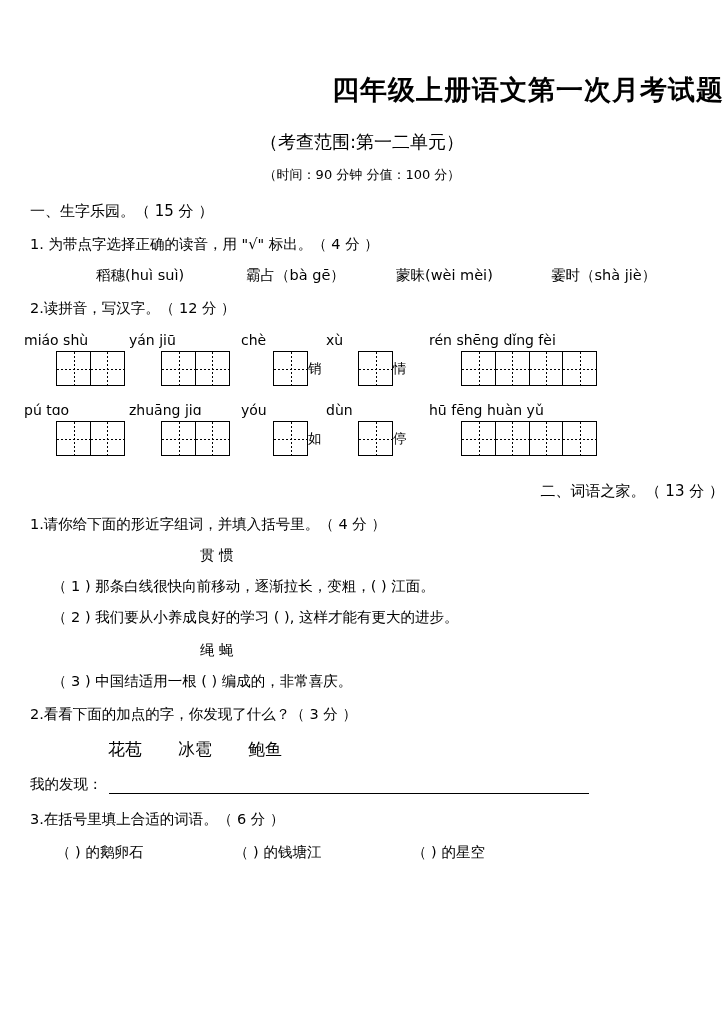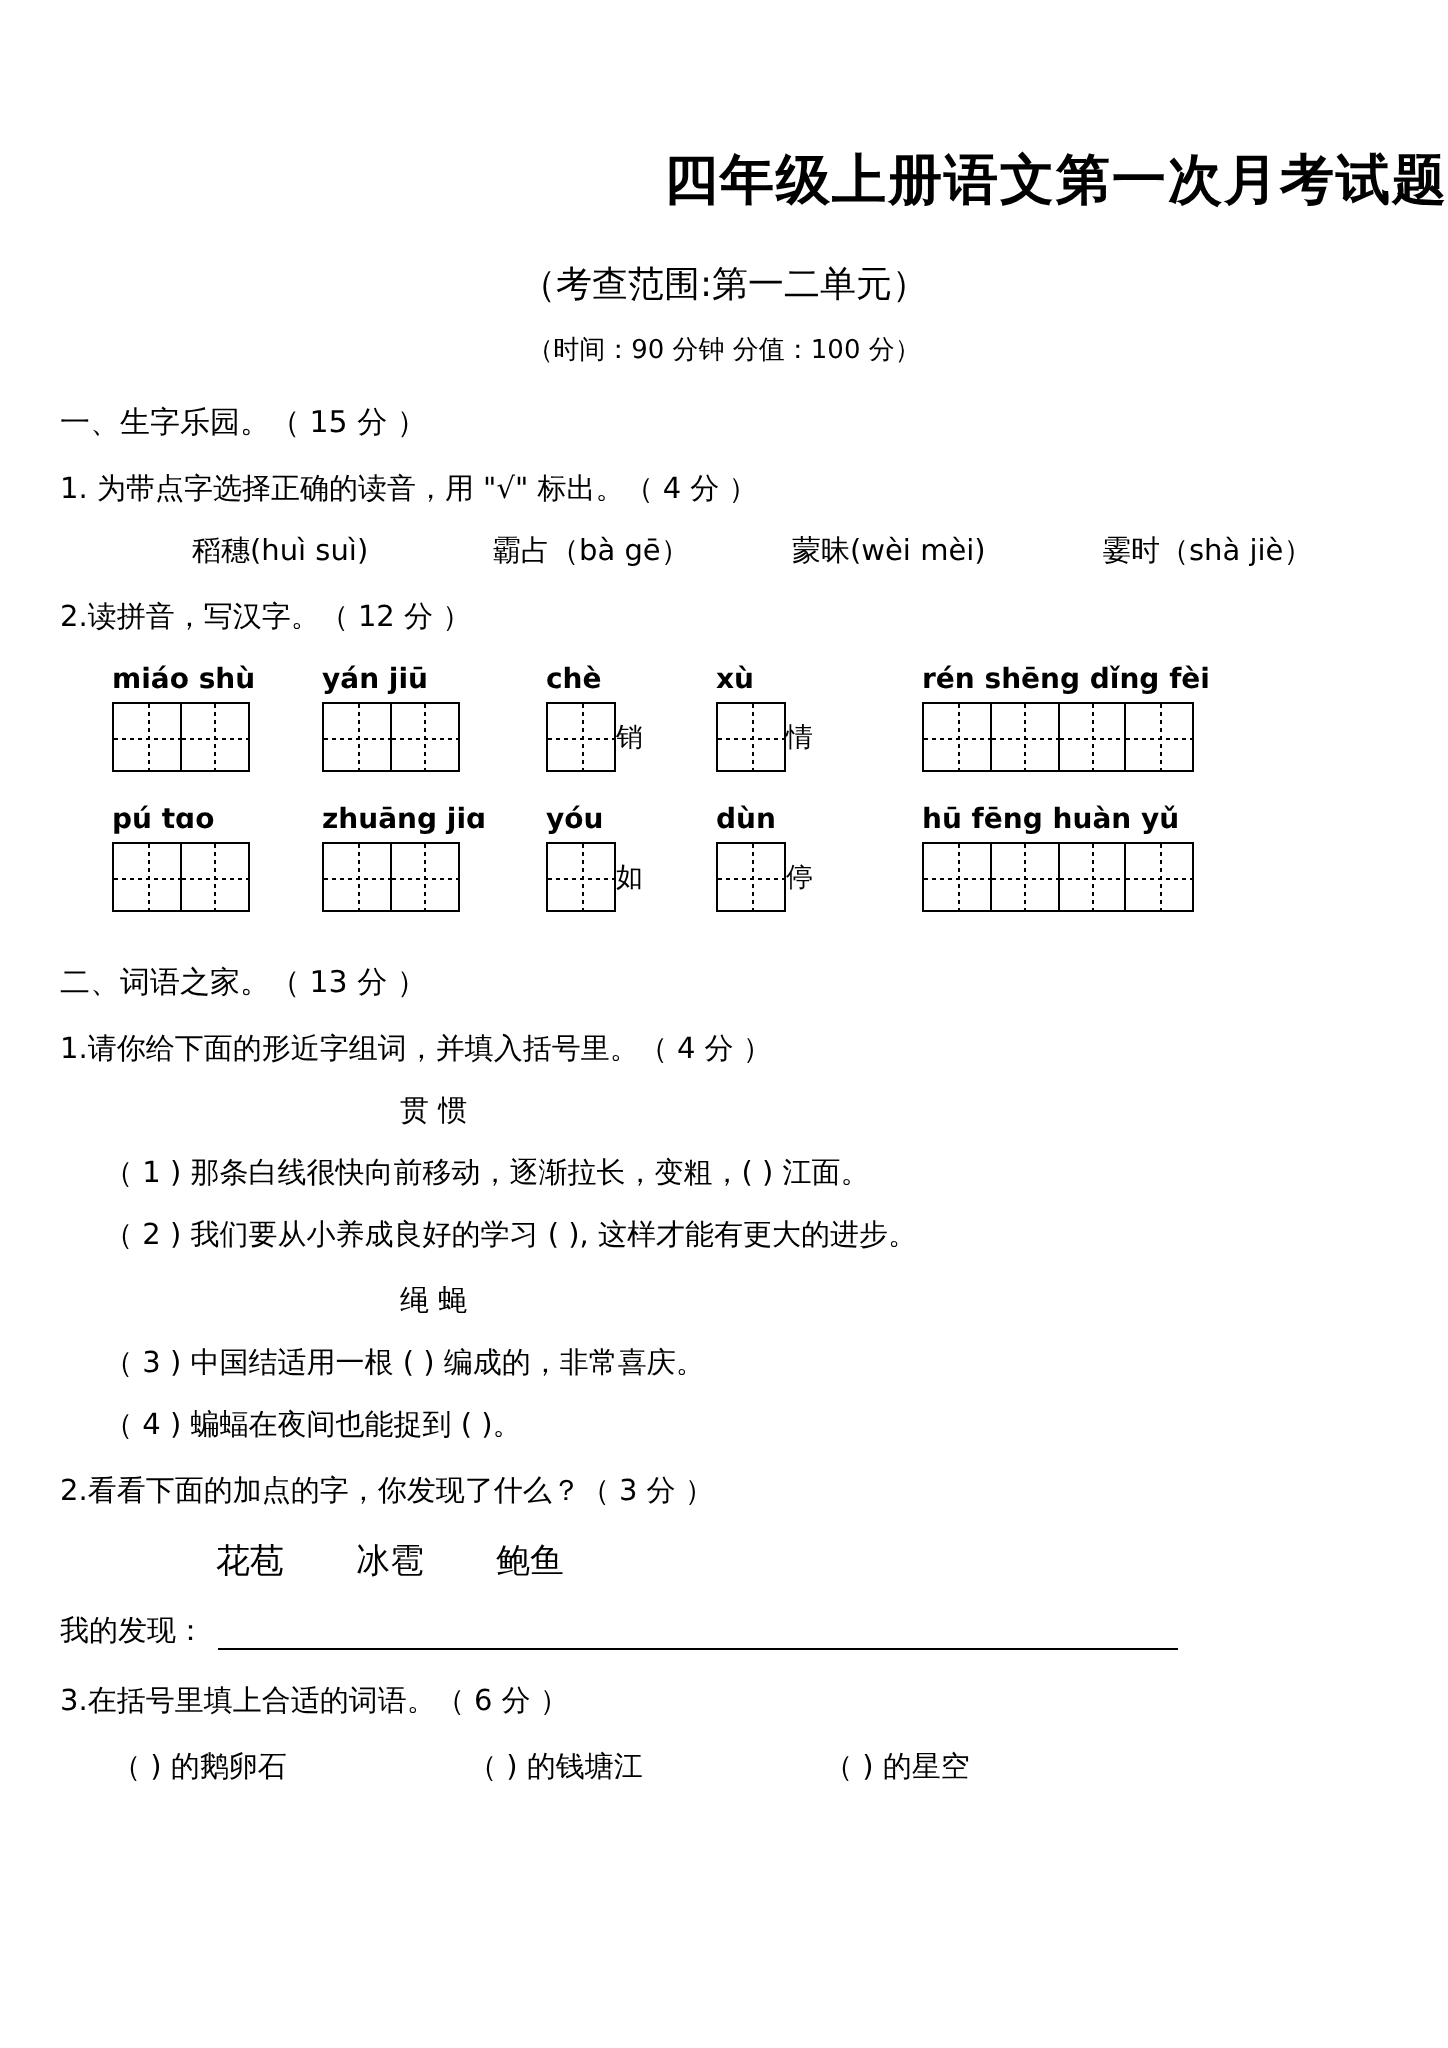--- a/index.html
+++ b/index.html
@@ -50,24 +50,24 @@
     margin-top: 14px;
     padding-left: 30px;
   }
   .q-indent {
     font-size: 14.5px;
     margin-top: 12px;
     padding-left: 52px;
   }
   .pinyin-row {
     display: flex;
-    padding-left: 56px;
+    padding-left: 24px;
     margin-top: 14px;
     font-size: 14px;
-    font-weight: bold;
+    font-weight: normal;
   }
   .pinyin-label {
     text-align: left;
   }
   .grid-row {
     display: flex;
     padding-left: 56px;
     margin-top: 3px;
     align-items: flex-start;
   }
@@ -216,33 +216,32 @@
     <div>
       <div class="cellbox">
         <div class="cell"></div>
         <div class="cell"></div>
         <div class="cell"></div>
         <div class="cell"></div>
       </div>
     </div>
   </div>
 
-  <div class="section-head" style="margin-top:26px;">二、词语之家。（ 13 分 ）</div>
+  <div class="section-head" style="margin-top:26px;text-align:right;">二、词语之家。（ 13 分 ）</div>
 
   <div class="q">1.请你给下面的形近字组词，并填入括号里。（ 4 分 ）</div>
 
   <div style="padding-left:200px; margin-top:12px; font-size:14.5px;">贯        惯</div>
 
   <div class="q-indent">（ 1 ) 那条白线很快向前移动，逐渐拉长，变粗，(          ) 江面。</div>
   <div class="q-indent">（ 2 ) 我们要从小养成良好的学习 (          ), 这样才能有更大的进步。</div>
 
   <div style="padding-left:200px; margin-top:14px; font-size:14.5px;">绳        蝇</div>
 
   <div class="q-indent">（ 3 ) 中国结适用一根 (          ) 编成的，非常喜庆。</div>
-  <div class="q-indent">（ 4 ) 蝙蝠在夜间也能捉到 (          )。</div>
 
   <div class="q">2.看看下面的加点的字，你发现了什么？（ 3 分 ）</div>
 
   <div style="display:flex; padding-left:108px; margin-top:14px; font-size:17px;">
     <div style="width:70px;">花苞</div>
     <div style="width:70px;">冰雹</div>
     <div>鲍鱼</div>
   </div>
 
   <div style="padding-left:30px; margin-top:14px; font-size:14.5px; display:flex; align-items:flex-end;">

